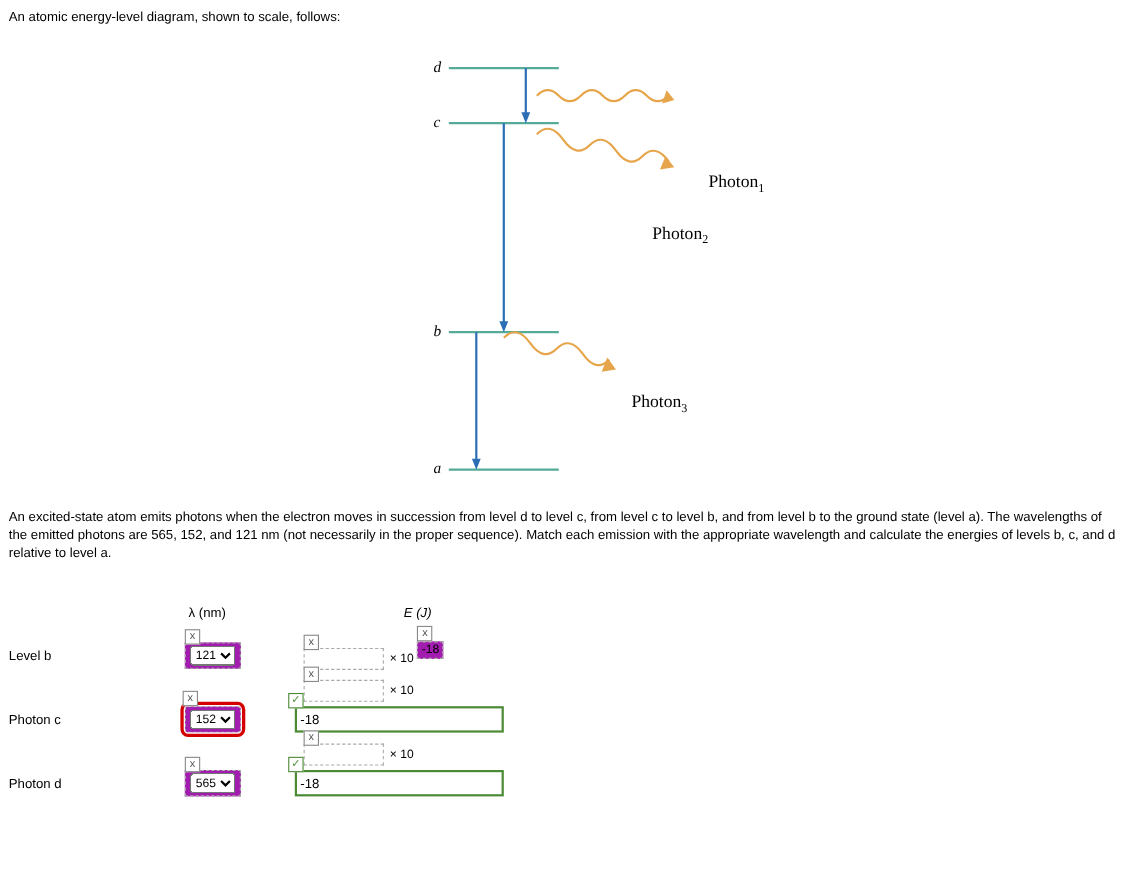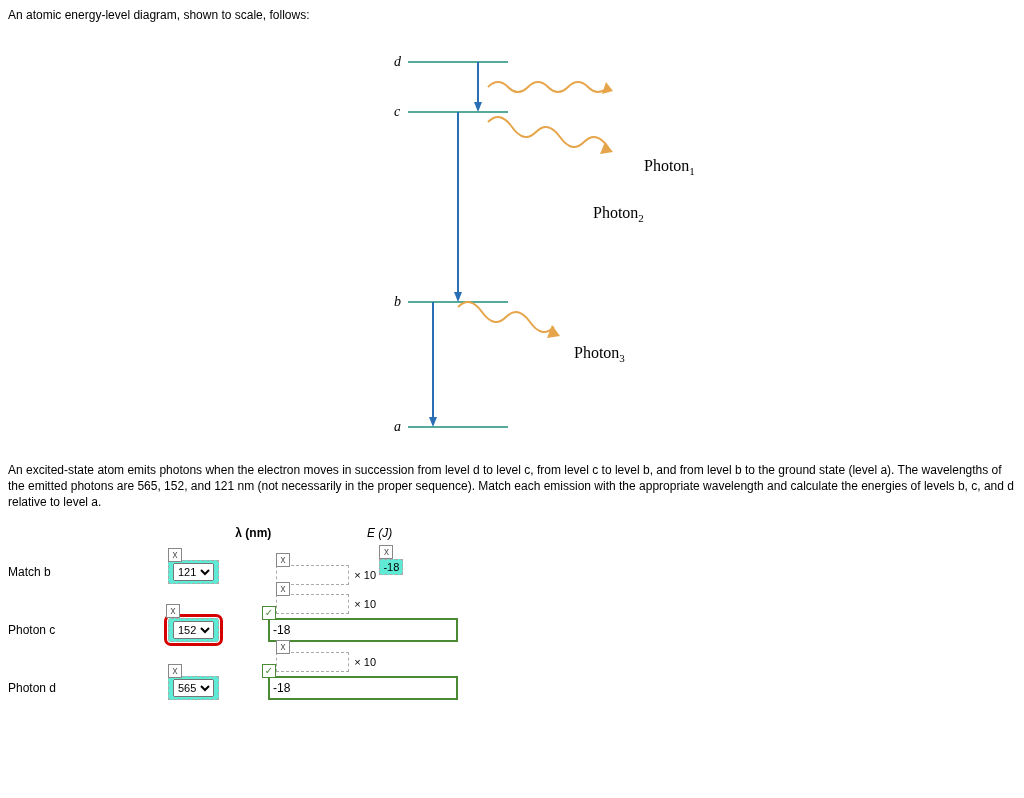--- a/index.html
+++ b/index.html
@@ -24,21 +24,21 @@
     font-size: 16px;
   }
   .photon-label sub { font-size: 11px; }
   .level-label {
     position: absolute;
     font-family: "Times New Roman", serif;
     font-style: italic;
     font-size: 14px;
   }
   .header-row .col-label { display:inline-block; width:160px; }
-  .header-row .col-lambda { display:inline-block; width:100px; text-align:right;font-weight:bold; }
+  .header-row .col-lambda { display:inline-block; width:100px; text-align:left; }
   .header-row .col-e { display:inline-block; width:150px; text-align:center; margin-left:30px;}
   .row {
     display: flex;
     align-items: center;
     margin-bottom: 18px;
     min-height: 40px;
   }
   .row .label { width: 160px; }
   .row .lambda-cell { width: 100px; position: relative; }
   .row .energy-cell { position: relative; flex: 1; }
@@ -54,21 +54,21 @@
     color: #555;
     background: #fff;
     position: absolute;
   }
 
   .dashed-box {
     border: 1px dashed #aaa;
     padding: 2px 4px;
     display: inline-block;
     font-size: 11px;
-    background: #5eead4;
+    background: #a21caf;
   }
   .sel {
     font-size: 11px;
     padding: 0;
     height: 18px;
   }
   .red-outline {
     outline: 3px solid #d40000;
     outline-offset: 1px;
     border-radius: 3px;
@@ -86,21 +86,21 @@
   .small-input {
     width: 65px;
     font-size: 11px;
     height: 16px;
     border: 1px dashed #aaa;
     padding: 1px 3px;
   }
   .tag-x-small { position:absolute; left:0; top:-12px; }
   .e-holder { position: relative; display:inline-block; }
   .times-ten { font-size: 11px; margin-left: 2px; }
-  .italic { font-style: italic; }
+  .italic { font-style: italic; margin-top: 24px; }
 </style>
 </head>
 <body>
 
 <div class="intro">An atomic energy-level diagram, shown to scale, follows:</div>
 
 <div class="diagram-wrap">
 
   <svg width="400" height="400" viewBox="0 0 400 400">
 
@@ -132,35 +132,35 @@
   <div class="level-label" style="left:16px; top:62px;">c</div>
   <div class="level-label" style="left:16px; top:252px;">b</div>
   <div class="level-label" style="left:16px; top:377px;">a</div>
 
   <div class="photon-label" style="left:266px; top:115px;">
     <span>Photon</span><sub>1</sub>
   </div>
   <div class="photon-label" style="left:215px; top:162px;text-align:right;">
     <span>Photon</span><sub>2</sub>
   </div>
-  <div class="photon-label" style="left:196px; top:302px;">
+  <div class="photon-label" style="left:196px; top:315px;">
     <span>Photon</span><sub>3</sub>
   </div>
 </div>
 
 <div style="margin-bottom:15px; line-height:1.35;">An excited-state atom emits photons when the electron moves in succession from level d to level c, from level c to level b, and from level b to the ground state (level a). The wavelengths of the emitted photons are 565, 152, and 121 nm (not necessarily in the proper sequence). Match each emission with the appropriate wavelength and calculate the energies of levels b, c, and d relative to level a.</div>
 
 <div class="header-row" style="margin-bottom:12px;">
   <span class="col-label"></span>
   <span class="col-lambda">λ (nm)</span>
   <span class="col-e italic">E (J)</span>
 </div>
 
 <div class="row">
-  <div class="label">Match b</div>
+  <div class="label">Level b</div>
 
   <div class="lambda-cell">
     <span class="feedback-mark" style="left:0; top:-12px;">x</span>
     <span class="dashed-box">
       <select class="sel"><option value="121">121</option><option value="152">152</option><option value="565">565</option></select>
     </span>
   </div>
 
   <div class="energy-cell">
     

